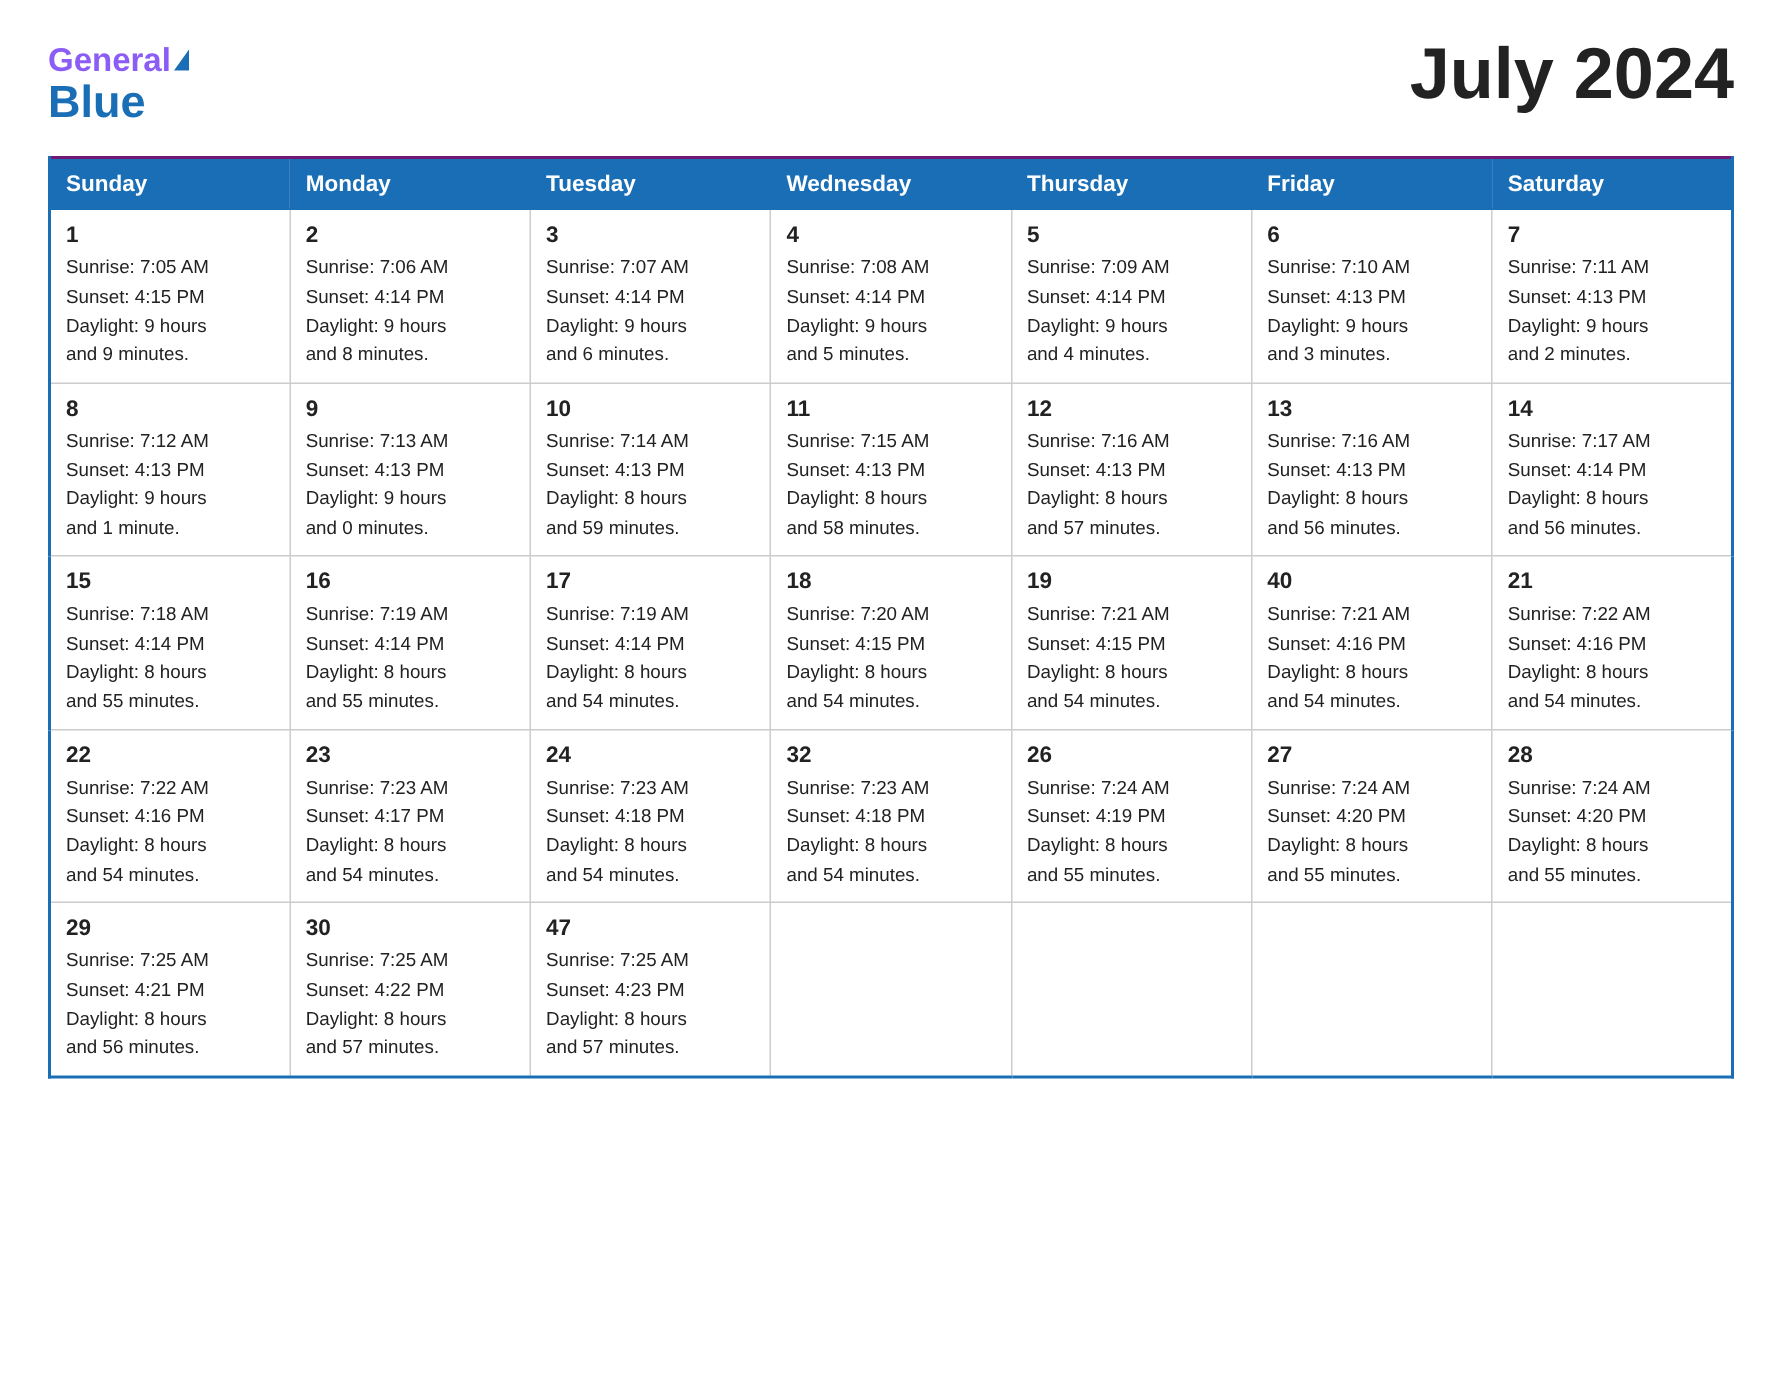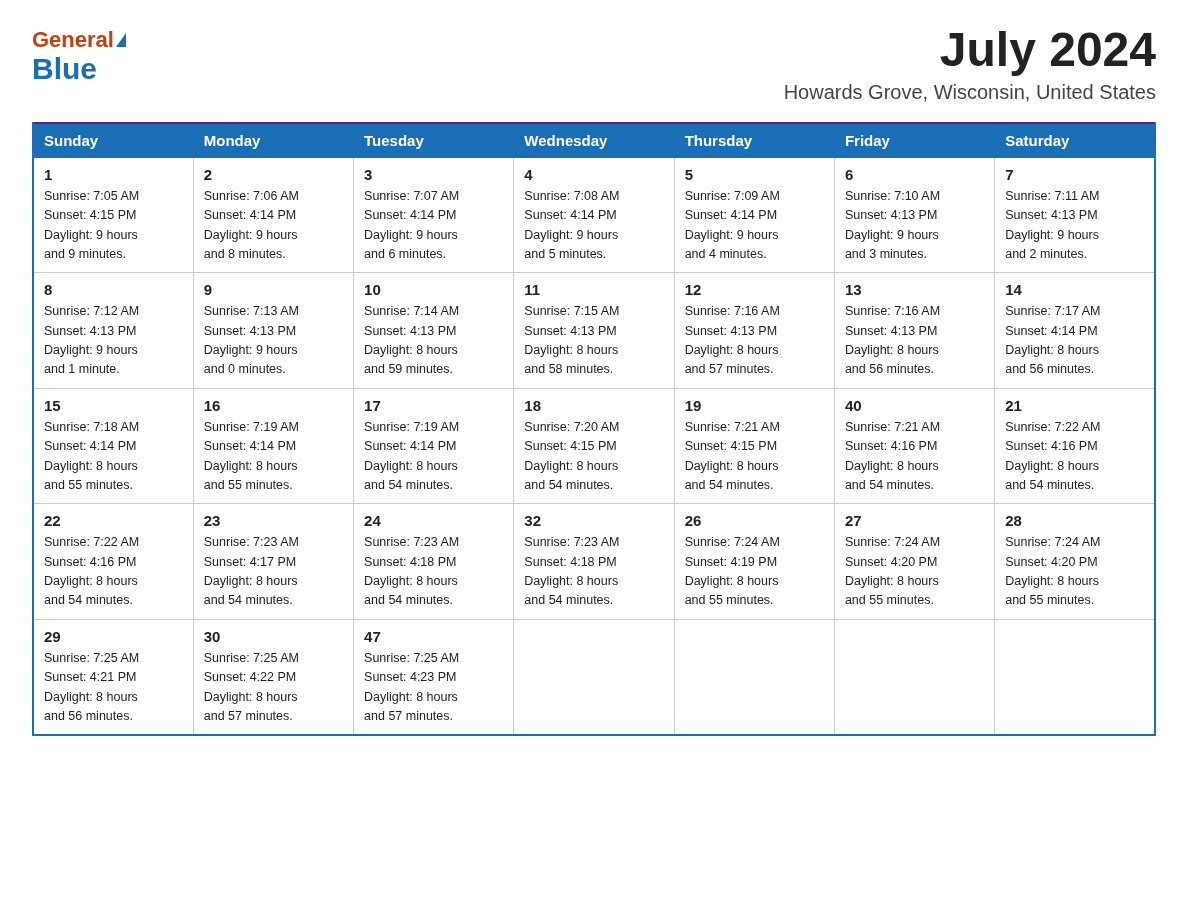--- a/index.html
+++ b/index.html
@@ -18,21 +18,21 @@
     }
     .logo {
       display: flex;
       flex-direction: column;
       align-items: flex-start;
       padding-top: 4px;
     }
     .logo-text {
       font-size: 22px;
       font-weight: bold;
-      color: #c2410c;
+      color: #8b5cf6;
       line-height: 1.1;
     }
     .logo-arrow {
       display: inline-block;
       width: 0;
       height: 0;
       border-left: 10px solid transparent;
       border-bottom: 14px solid #1a6eb5;
       margin-left: 2px;
       vertical-align: middle;
@@ -122,21 +122,20 @@
 <div class="header-area">
   <div class="logo">
     <div class="logo-line1">
       <span class="logo-text">General</span>
       <span class="logo-arrow"></span>
     </div>
     <span class="logo-underline">Blue</span>
   </div>
   <div class="title-area">
     <div class="month-title">July 2024</div>
-    <div class="location-title">Howards Grove, Wisconsin, United States</div>
   </div>
 </div>
 
 <table>
   <thead>
     <tr>
     <th>Sunday</th>
         <th>Monday</th>
         <th>Tuesday</th>
         <th>Wednesday</th>

